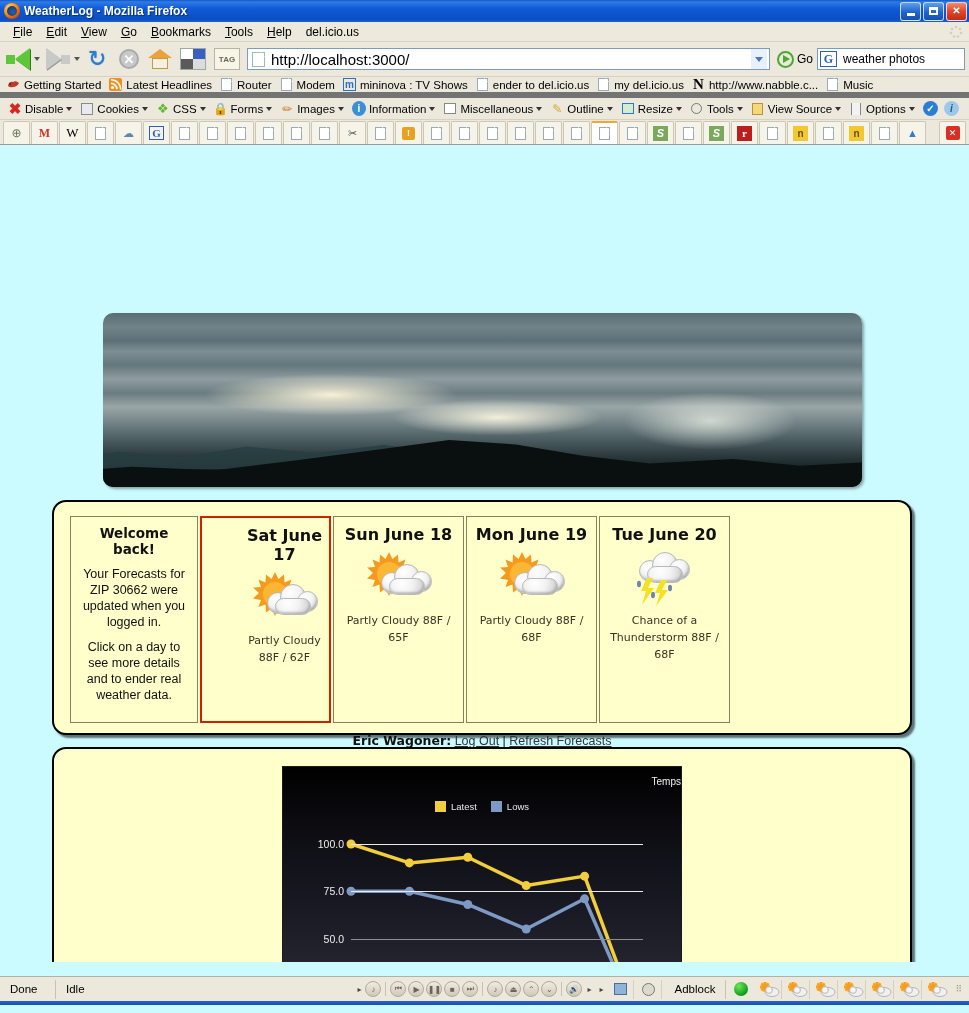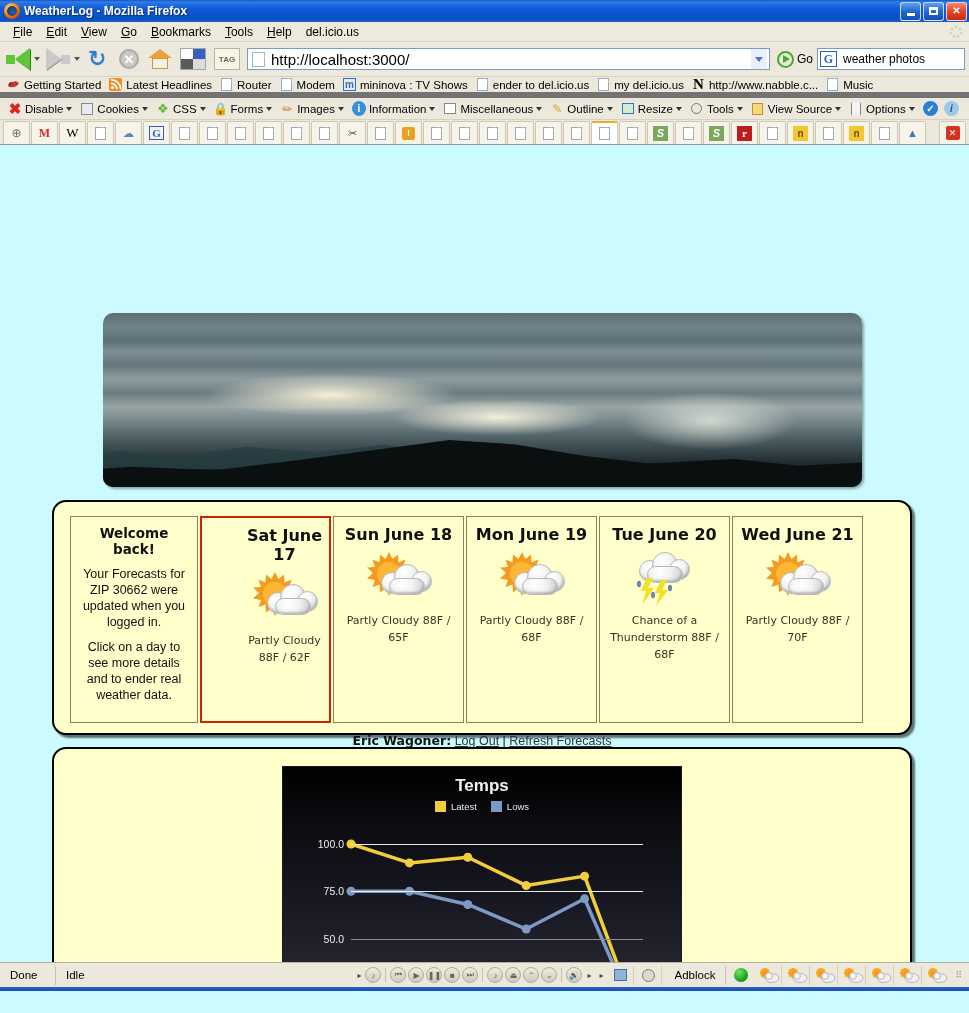--- a/index.html
+++ b/index.html
@@ -224,39 +224,39 @@
   .footer-line b { font-family:"DejaVu Sans",sans-serif; }
   .footer-line a { color:#333; text-decoration:underline; }
 
   .chart-panel { position:absolute; left:52px; top:602px; width:860px; height:338px; display:flex; align-items:center; justify-content:center; }
   .chart-box {
     width:400px; height:300px; position:relative;
     background: linear-gradient(to bottom, #000000 0%, #0b0b10 18%, #181822 45%, #272733 72%, #3a3a47 100%);
     border:1px solid #1a1a1a;
   }
   .chart-title {
-    position:absolute; top:9px; left:0; right:0; text-align:center;
-    color:#f2f2f2; font-size:17px; font-family:"Liberation Sans",sans-serif;font-weight:bold;
+    position:absolute; top:9px; left:0; right:0; text-align:right;
+    color:#f2f2f2; font-size:10px; font-family:"Liberation Sans",sans-serif;
   }
   .chart-legend {
     position:absolute; top:34px; left:0; right:0; display:flex; justify-content:center; gap:14px;
     color:#e8e8e8; font-size:9.5px; align-items:center;
   }
   .chart-legend span.sw { width:11px;height:11px; display:inline-block; margin-right:5px; vertical-align:-1px; }
   .chart-legend span.lb { display:inline-flex; align-items:center; }
   .plot { position:absolute; left:68px; top:77px; width:292px; height:189px; }
   .gridline { position:absolute; left:0; width:100%; height:1px; background:#e9e9e9; }
   .gridline.dim { background:#8d8d93; }
   .ylab { position:absolute; right:100%; margin-right:7px; transform:translateY(-50%); color:#ededed; font-size:10.5px; white-space:nowrap; }
 
   
   .statusbar {
     height:25px; background:#ece8dc; border-top:1px solid #b5b0a0;
     display:flex; align-items:center; font-size:11.5px; color:#000;
-    white-space:nowrap; overflow:hidden;
+    white-space:nowrap; overflow:hidden;margin-top:14px;
   }
   .sb-cell { padding:0 10px; border-right:1px solid #c7c2b2; height:19px; display:flex; align-items:center; }
   .sb-icons { margin-left:auto; display:flex; align-items:center; gap:2px; padding-right:4px; }
   .sb-btn { width:16px;height:16px;border-radius:50%; background:linear-gradient(to bottom,#f0ece0,#cfc9b8); border:1px solid #b0aa99; display:flex;align-items:center;justify-content:center;font-size:8px;color:#6a6558; }
   .miniweather { width:26px;height:19px; display:flex; align-items:center; justify-content:center; border-right:1px solid #d4cfbf; }
   .bluestrip { height:4px; background:linear-gradient(to bottom,#2563c8,#1b4fae); }
 </style>
 </head>
 <body>
 
@@ -678,36 +678,20 @@
             <polygon fill="#f2e223" points="10,0 4,13 9,13 5,27 17,10 11,10 16,0"></polygon>
             <polygon fill="#f2e223" points="24,2 18,15 23,15 19,28 31,12 25,12 30,2"></polygon>
             <ellipse cx="2" cy="6" rx="2" ry="3.2" fill="#6f84b0"></ellipse>
             <ellipse cx="16" cy="17" rx="2" ry="3.2" fill="#6f84b0"></ellipse>
             <ellipse cx="33" cy="10" rx="2" ry="3.2" fill="#6f84b0"></ellipse>
           </svg>
         </div>
         <div class="cond">Chance of a Thunderstorm 88F / 68F</div>
       </div>
 
-      <div class="card day" style="margin-right:0;">
-        <h3>Wed June 21</h3>
-        <div class="wicon">
-          <svg class="sunburst" viewBox="0 0 44 44">
-              <polygon fill="#f59a1e" points="22,0 25.5,7 31,2.5 31.5,10.5 38.5,7.5 36,15 44,15.5 38,21 44,26.5 36,28 38.5,35 31.5,32.5 31,40.5 25.5,36.5 22,44 18.5,36.5 13,40.5 12.5,32.5 5.5,35 8,28 0,26.5 6,21 0,15.5 8,15 5.5,7.5 12.5,10.5 13,2.5 18.5,7"></polygon>
-              <circle cx="22" cy="22" r="12" fill="#fbb733"></circle>
-            </svg>
-          <div class="cloudgrp">
-            <i class="c" style="left:0;top:8px;width:22px;height:22px;"></i>
-            <i class="c" style="left:13px;top:0px;width:26px;height:26px;"></i>
-            <i class="c" style="left:30px;top:7px;width:21px;height:21px;"></i>
-            <i class="c" style="left:8px;top:14px;width:36px;height:17px;border-radius:10px;"></i>
-          </div>
-        </div>
-        <div class="cond">Partly Cloudy 88F / 70F</div>
-      </div>
 
     </div>
 
     <div class="footer-line">
       <b>Eric Wagoner:</b>
       <a href="#">Log Out</a>
       <span>|</span>
       <a href="#">Refresh Forecasts</a>
     </div>
   </div>

